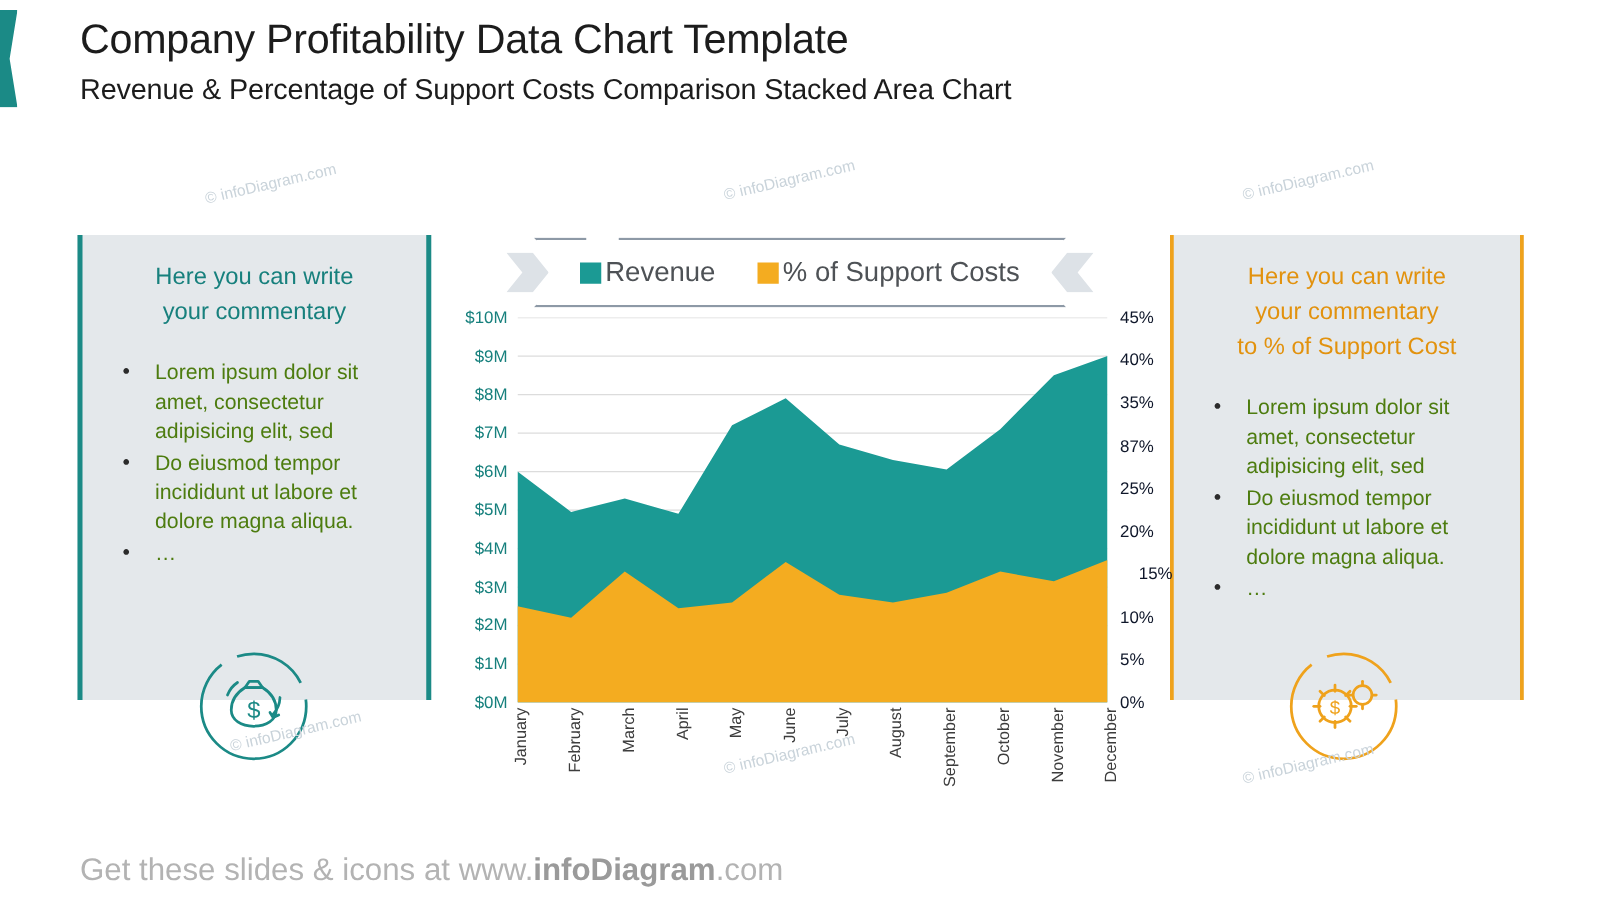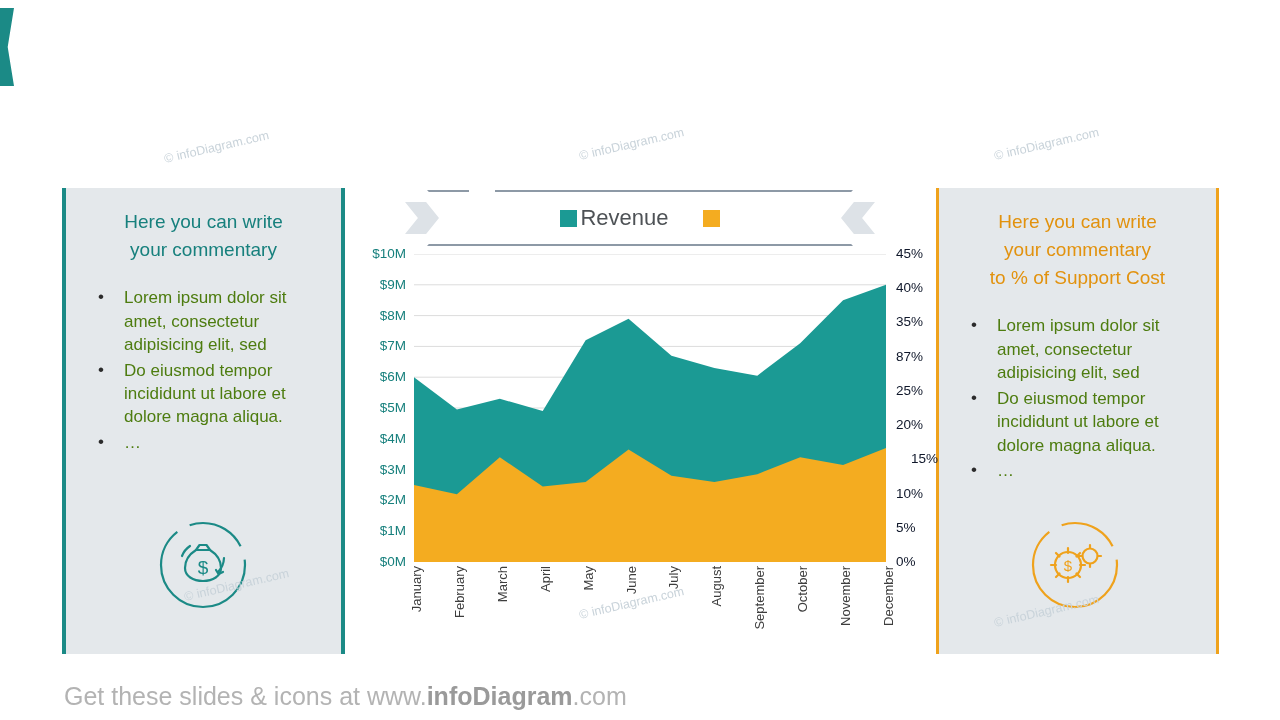--- a/index.html
+++ b/index.html
@@ -26,21 +26,21 @@
     font-size: 33px; font-weight: 400; color: #1c1c1c;
     letter-spacing: -0.2px; line-height: 1.15; white-space: nowrap;
   }
   .slide-subtitle {
     font-size: 23px; font-weight: 400; color: #1c1c1c;
     letter-spacing: -0.1px; line-height: 1.3; margin-top: 7px; white-space: nowrap;
   }
 
   
   .panel {
-    position: absolute; top: 188px; width: 283px; height: 466px;
+    position: absolute; top: 188px; width: 283px; height: 372px;
     background: #e4e8eb;
   }
   .panel.left  { left: 62px;  border-left: 4px solid #1b8a86; border-right: 4px solid #1b8a86; }
   .panel.right { left: 936px; border-left: 3px solid #efa21c; border-right: 3px solid #efa21c; }
 
   .panel-heading {
     text-align: center; font-size: 19px; line-height: 1.48;
     padding: 20px 24px 0 24px; font-weight: 400;
   }
   .panel.left  .panel-heading { color: #17807d; }
@@ -117,20 +117,24 @@
   }
   .footer b { color: #9a9a9a; font-weight: 700; }
 </style>
 </head>
 <body>
 
 <div id="slide">
 
   <div class="accent-bracket"></div>
 
+  <div class="title-block">
+    <div class="slide-title">Company Profitability Data Chart Template</div>
+    <div class="slide-subtitle">Revenue &amp; Percentage of Support Costs Comparison Stacked Area Chart</div>
+  </div>
 
   <div class="panel left">
     <div class="panel-heading">
       <div>Here you can write</div>
       <div>your commentary</div>
     </div>
     <ul class="bullets">
       <li>Lorem ipsum dolor sit amet, consectetur adipisicing elit, sed</li>
       <li>Do eiusmod tempor incididunt ut labore et dolore magna aliqua.</li>
       <li>…</li>
@@ -192,20 +196,21 @@
     <div class="ribbon">
       <div class="ribbon-tail l"></div>
       <div class="ribbon-tail r"></div>
       <div class="ribbon-body">
         <div class="legend-item">
           <span class="legend-swatch" style="background: rgb(27, 154, 148);"></span>
           <span class="legend-label">Revenue</span>
         </div>
         <div class="legend-item">
           <span class="legend-swatch" style="background: rgb(244, 172, 32);"></span>
+          <span class="legend-label">% of Support Costs</span>
         </div>
       </div>
       <div class="ribbon-notch"></div>
     </div>
 
     <div class="axis-left-labels">
         <div class="ytick" style="top: 308px;">$0M</div>
         <div class="ytick" style="top: 277.2px;">$1M</div>
         <div class="ytick" style="top: 246.4px;">$2M</div>
         <div class="ytick" style="top: 215.6px;">$3M</div>

